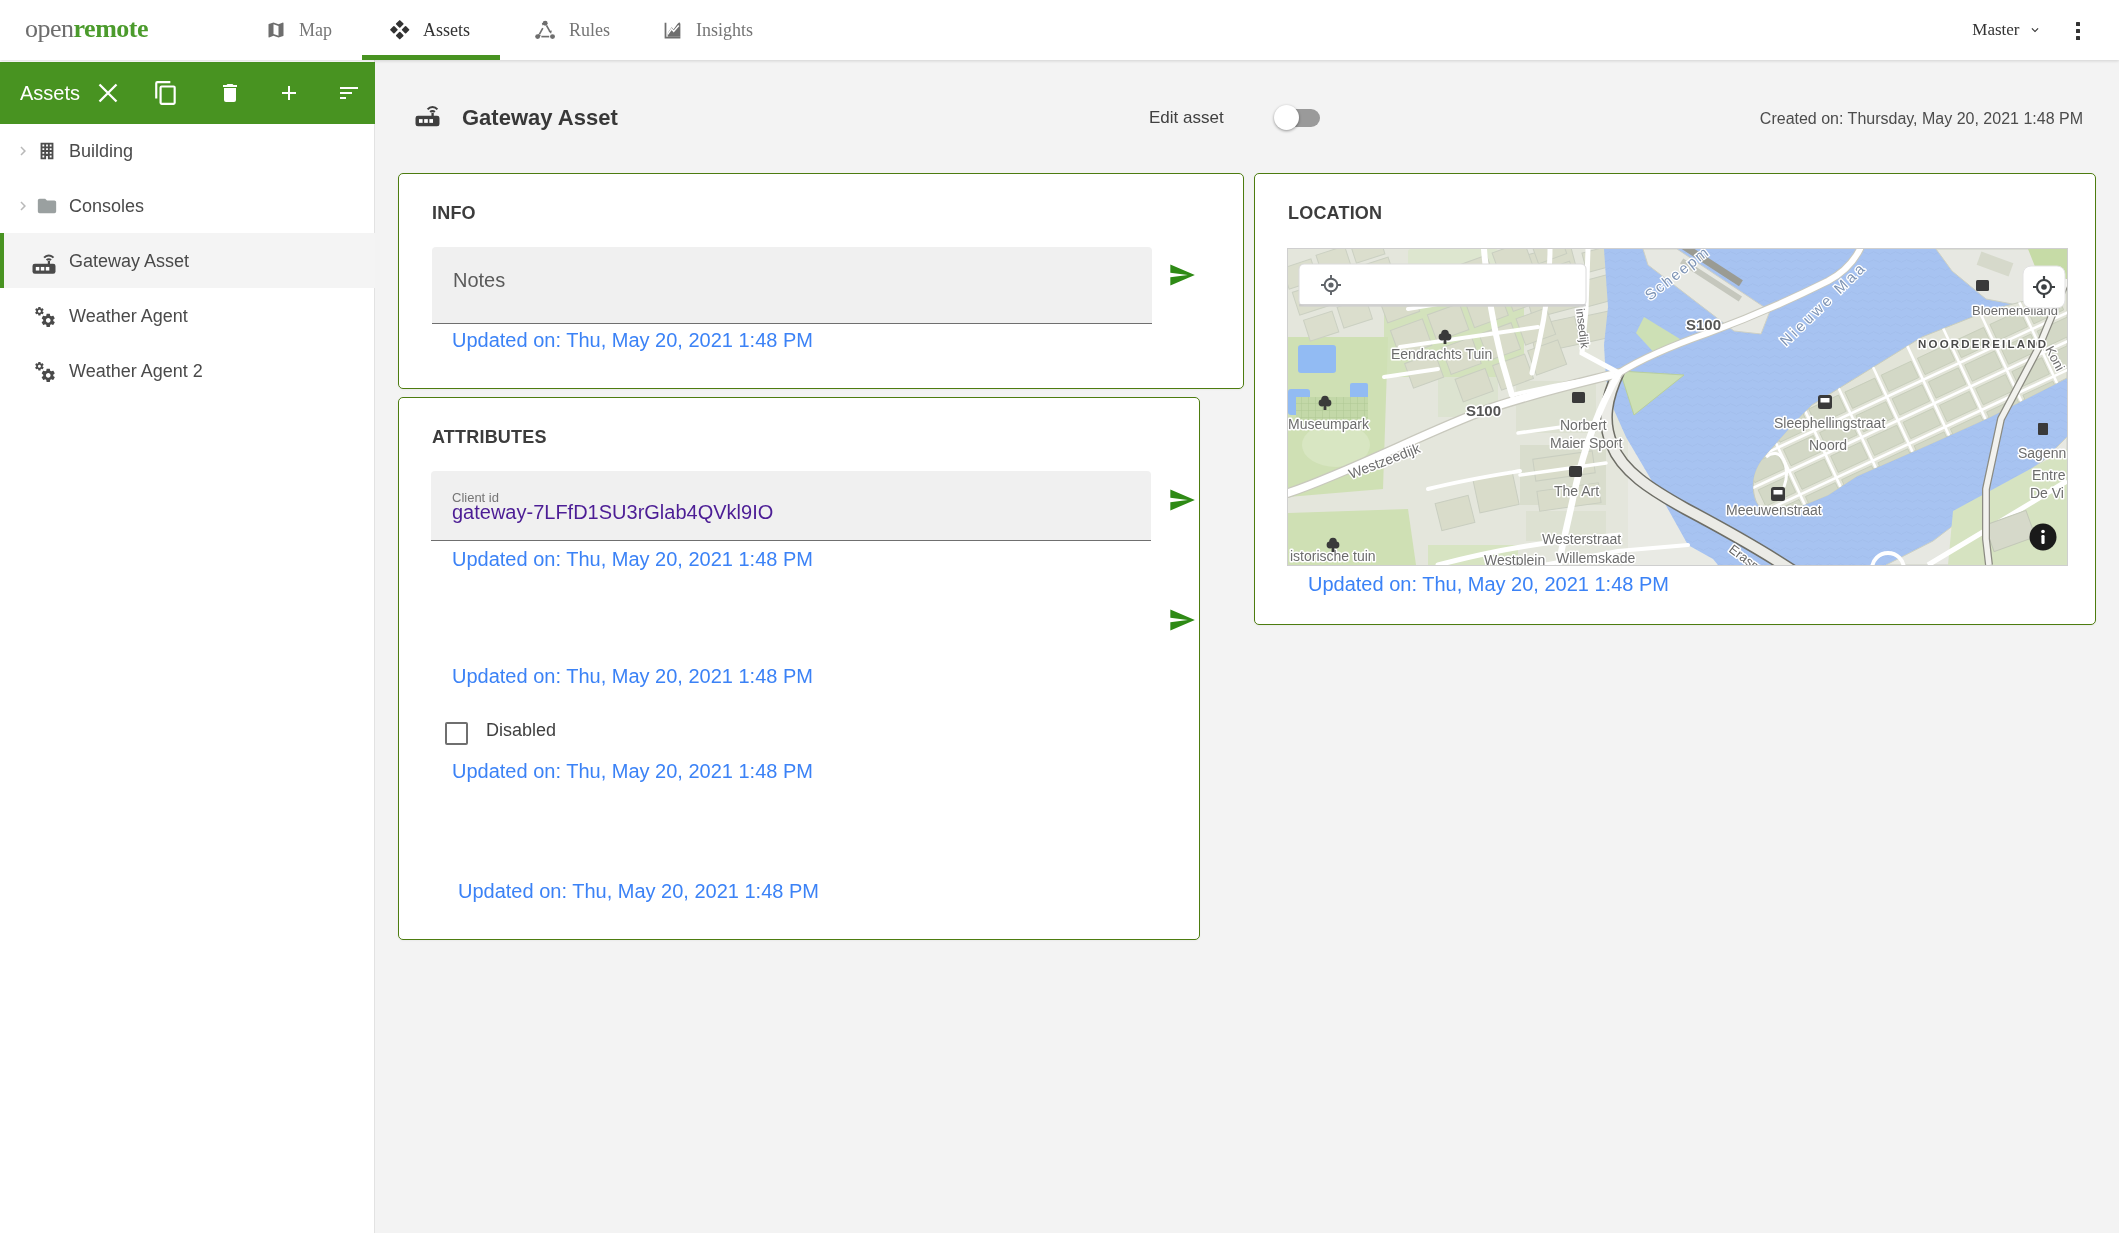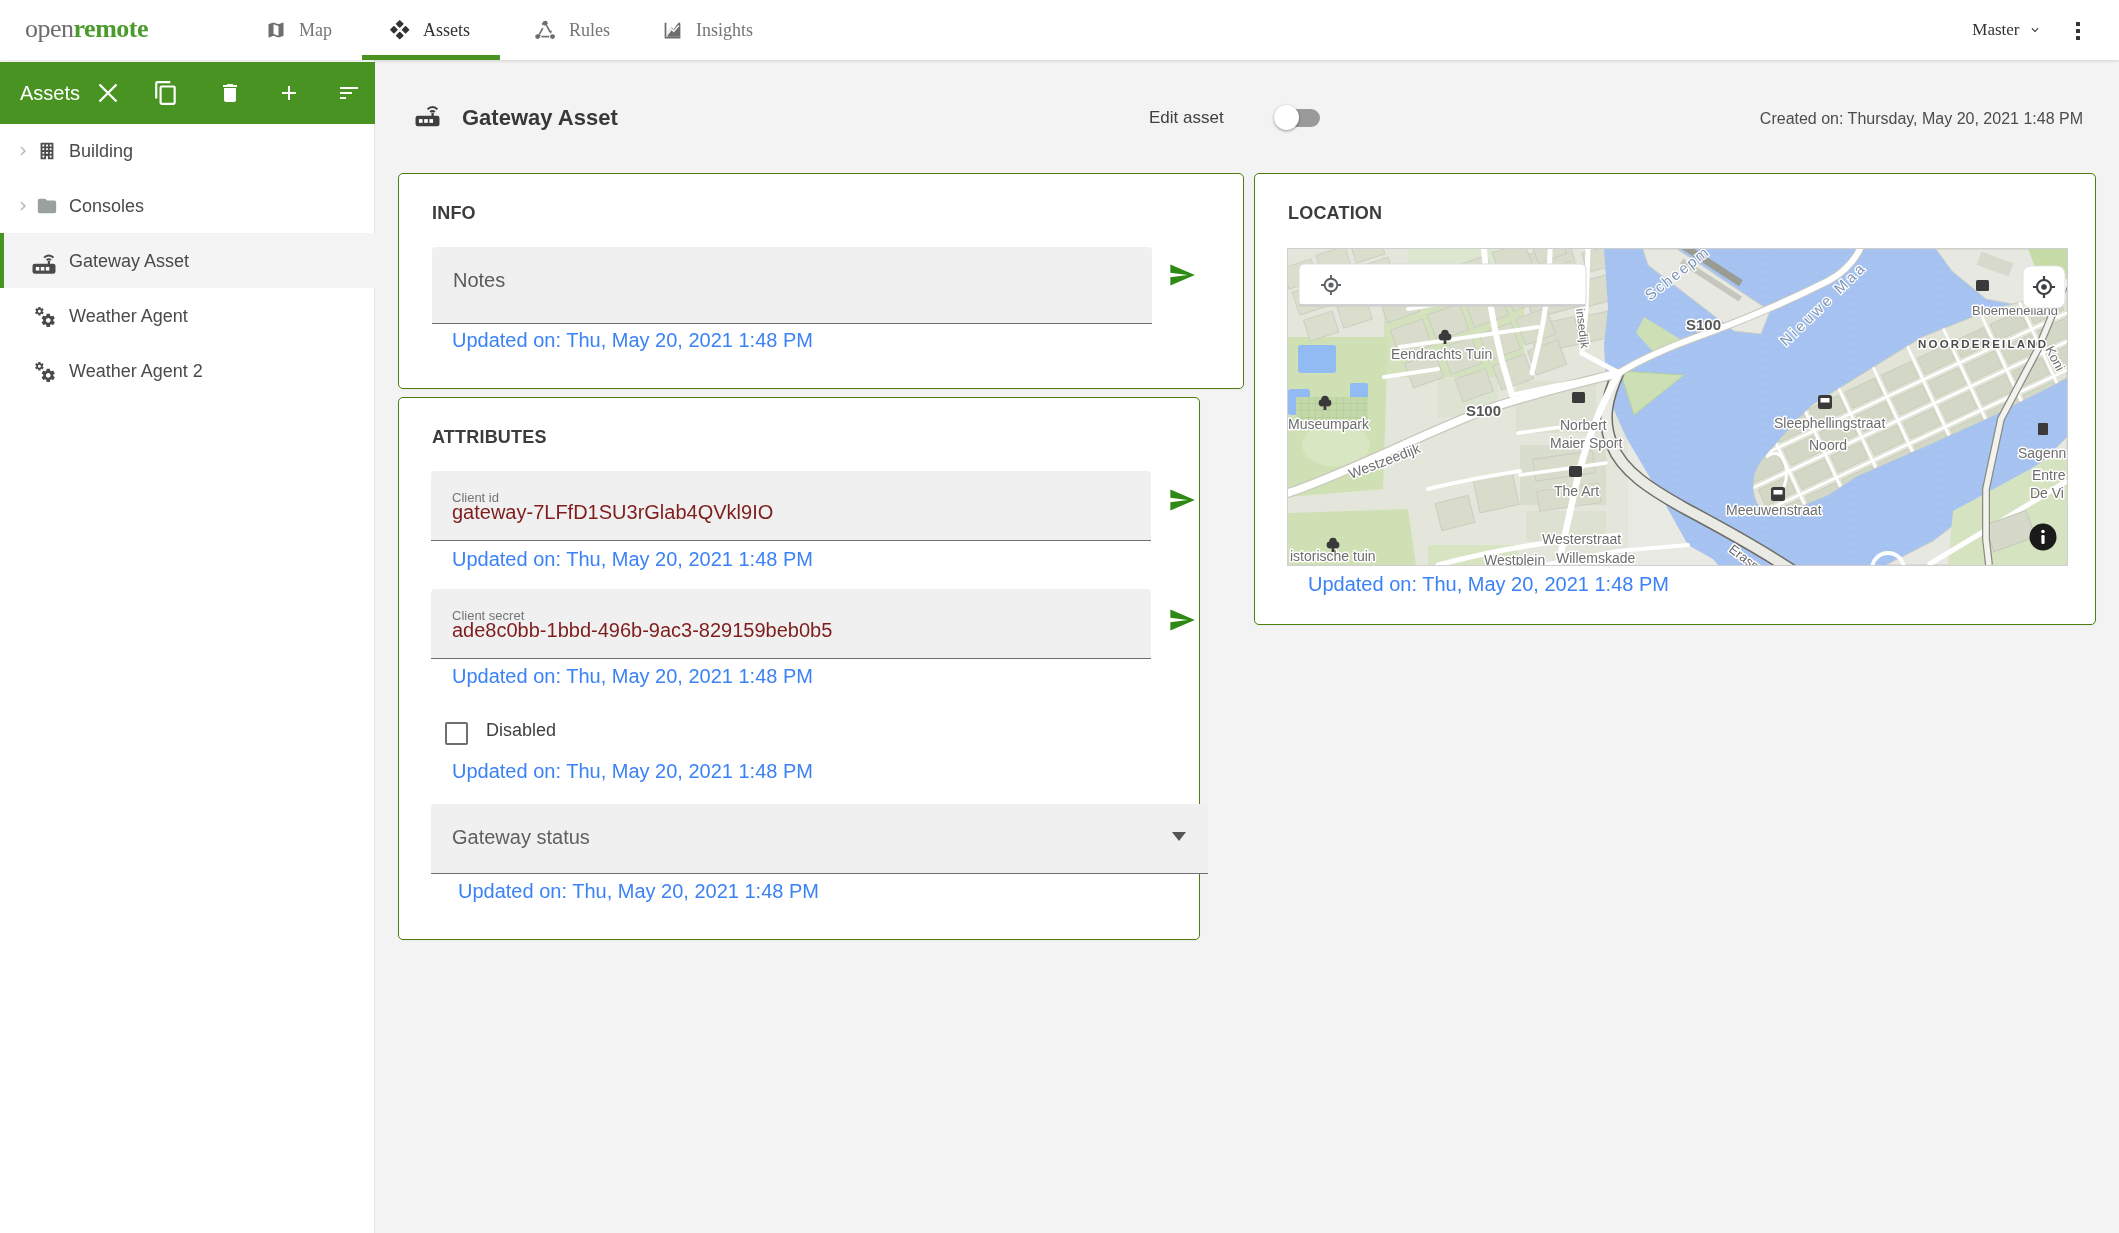--- a/index.html
+++ b/index.html
@@ -32,21 +32,21 @@
   .trow .tlabel { position:absolute; left:69px; top:50%; margin-top:-10px; font-size:18px; color:#4a4a4a; }
   .trow.sel { background:#f4f4f4; }
   .trow.sel::before { content:""; position:absolute; left:0; top:0; width:4px; height:55px; background:#489321; }
   
   #main { position:absolute; left:376px; top:60px; width:1743px; height:1173px; background:#f3f3f3; }
   .panel { position:absolute; background:#fff; border:1px solid #4d7c0f; border-radius:5px;
     box-shadow:0 1px 2px rgba(0,0,0,0.04); }
   .ptitle { position:absolute; font-size:18px; font-weight:bold; color:#3c3c3c; letter-spacing:0.2px; }
   .field { position:absolute; background:#f0f0f0; border-radius:4px 4px 0 0; border-bottom:1px solid #6f6f6f; }
   .field .flabel { position:absolute; left:21px; top:11px; font-size:13px; color:#757575;margin-top:8px; }
-  .field .fvalue { position:absolute; left:21px; font-size:20px; color:#7f1d1d; }
+  .field .fvalue { position:absolute; left:21px; font-size:20px; color:#4c1d95; }
   .updated { position:absolute; font-size:20px; color:#3b82f6; }
   .sendbtn { position:absolute; width:28px; height:28px; }
   
   #toggle-track { position:absolute; left:900px; top:49px; width:44px; height:18px; background:#9a9a9a; border-radius:9px; }
   #toggle-knob { position:absolute; left:898px; top:45px; width:25px; height:25px; background:#fff; border-radius:50%;
     box-shadow:0 1px 3px rgba(0,0,0,0.4); }
   
   #chk { position:absolute; left:46px; top:324px; width:23px; height:23px; border:2px solid #6f6f6f; border-radius:2px; background:#fff; }
   .mapwrap { position:absolute; left:32px; top:74px; width:781px; height:318px; border:1px solid #cfcfcf; }
 </style>
@@ -212,39 +212,29 @@
     <div class="ptitle" style="left:33px;top:29px;">ATTRIBUTES</div>
     <div class="field" style="left:32px;top:73px;width:720px;height:70px;">
       <div class="flabel">Client id</div>
       <div class="fvalue" style="top:30px;">gateway-7LFfD1SU3rGlab4QVkl9IO</div>
     </div>
     <svg class="sendbtn" style="left:769px;top:88px;" viewBox="0 0 24 24">
         <path fill="#2e8a15" d="M2,21L23,12L2,3V10L17,12L2,14V21Z"></path>
       </svg>
     <div class="updated" style="left:53px;top:150px;">Updated on: Thu, May 20, 2021 1:48 PM</div>
 
-    <div class="field" style="left:32px;top:191px;width:720px;height:70px;">
-      <div class="flabel">Client secret</div>
-      <div class="fvalue" style="top:30px;">ade8c0bb-1bbd-496b-9ac3-829159beb0b5</div>
-    </div>
     <svg class="sendbtn" style="left:769px;top:208px;" viewBox="0 0 24 24">
         <path fill="#2e8a15" d="M2,21L23,12L2,3V10L17,12L2,14V21Z"></path>
       </svg>
     <div class="updated" style="left:53px;top:267px;">Updated on: Thu, May 20, 2021 1:48 PM</div>
 
     <div id="chk"></div>
     <div class="abs" style="left:87px;top:322px;font-size:18px;color:#3f3f3f;">Disabled</div>
     <div class="updated" style="left:53px;top:362px;">Updated on: Thu, May 20, 2021 1:48 PM</div>
 
-    <div class="field" style="left:32px;top:406px;width:777px;height:70px;">
-      <div class="fvalue" style="top:22px;color:#5f5f5f;">Gateway status</div>
-      <svg style="position:absolute;right:22px;top:28px;" width="14" height="10" viewBox="0 0 14 10">
-          <path fill="#555" d="M0,0 L14,0 L7,9 Z"></path>
-        </svg>
-    </div>
     <div class="updated" style="left:59px;top:482px;">Updated on: Thu, May 20, 2021 1:48 PM</div>
   </div>
 
   <div class="panel" style="left:878px;top:113px;width:842px;height:452px;">
     <div class="ptitle" style="left:33px;top:29px;">LOCATION</div>
     <div class="mapwrap" id="maphole">
         <svg width="779" height="316" viewBox="0 0 779 316" style="display:block">
 <defs>
 <pattern id="waves" width="22" height="8" patternUnits="userSpaceOnUse">
  <path d="M0,4 Q2.75,1.5 5.5,4 T11,4 T16.5,4 T22,4" fill="none" stroke="#9db9e8" stroke-width="1" opacity="0.5"></path>

